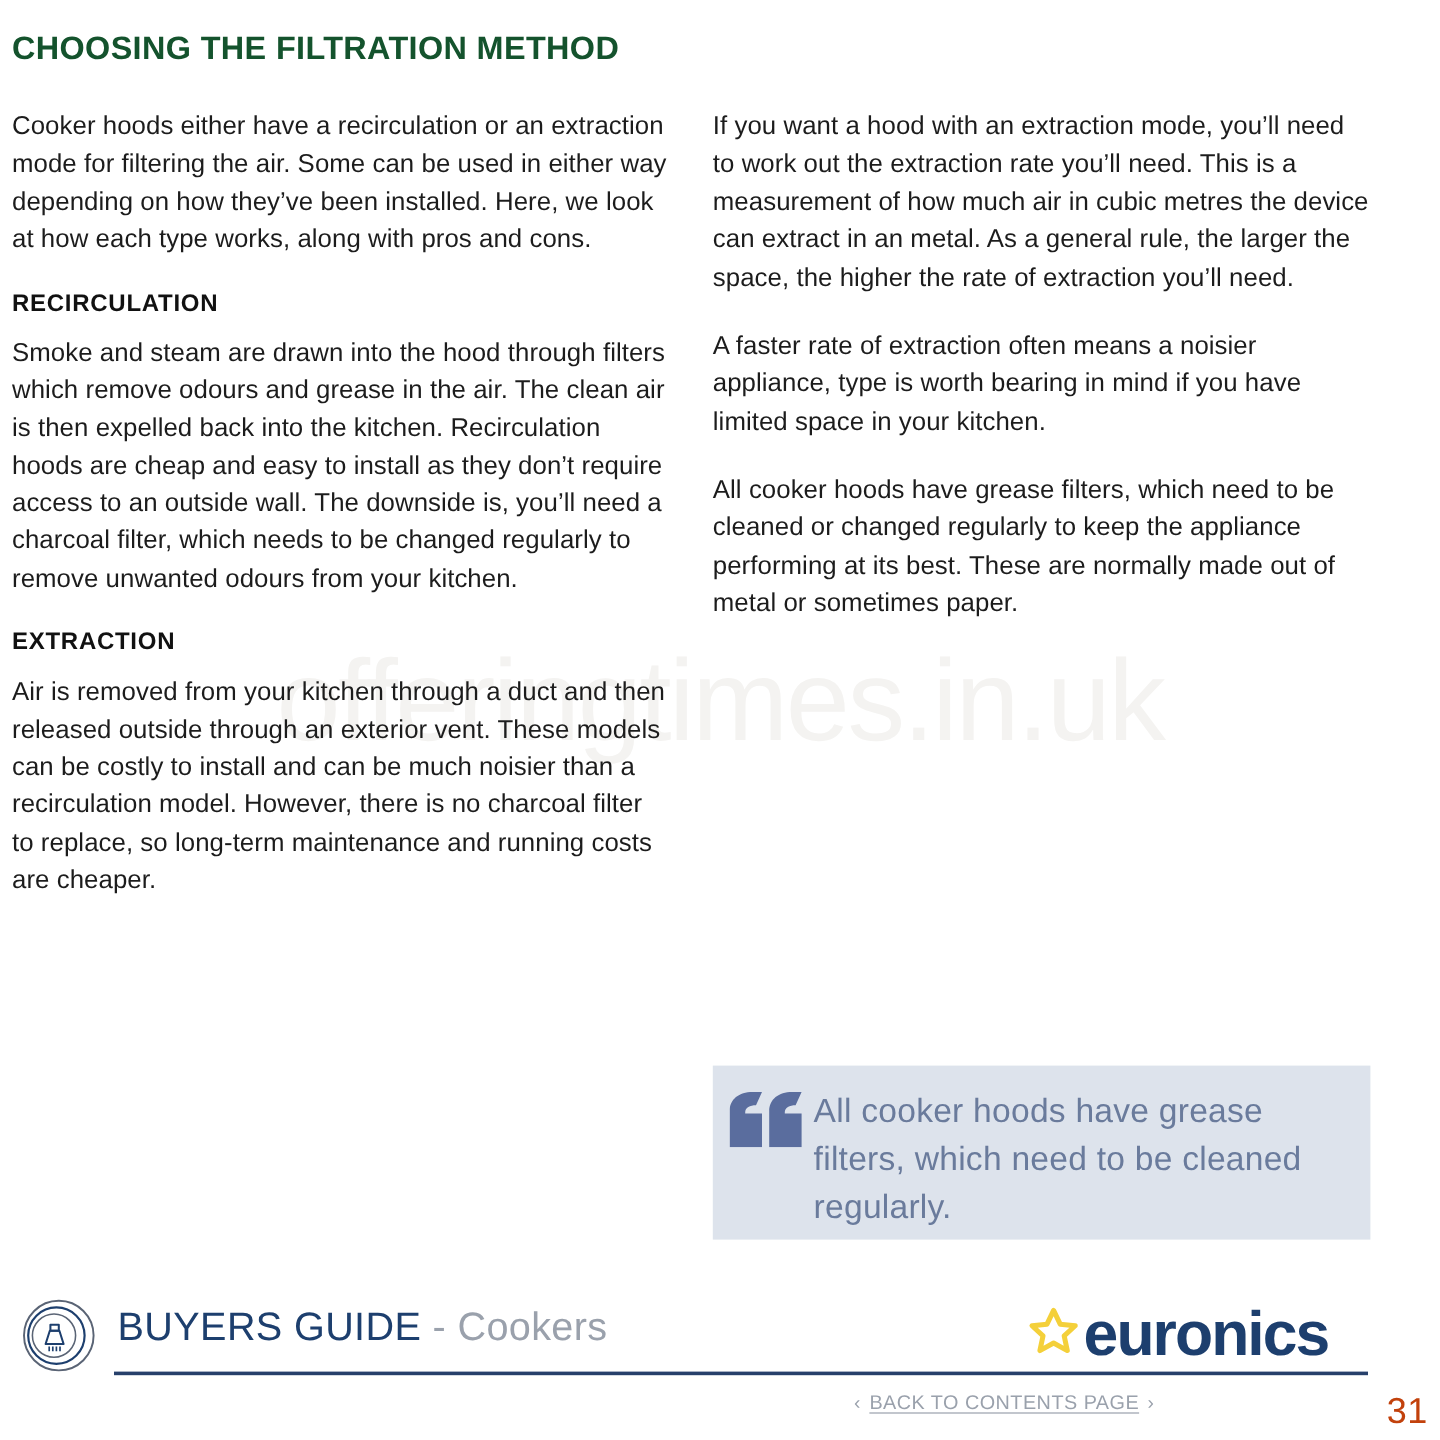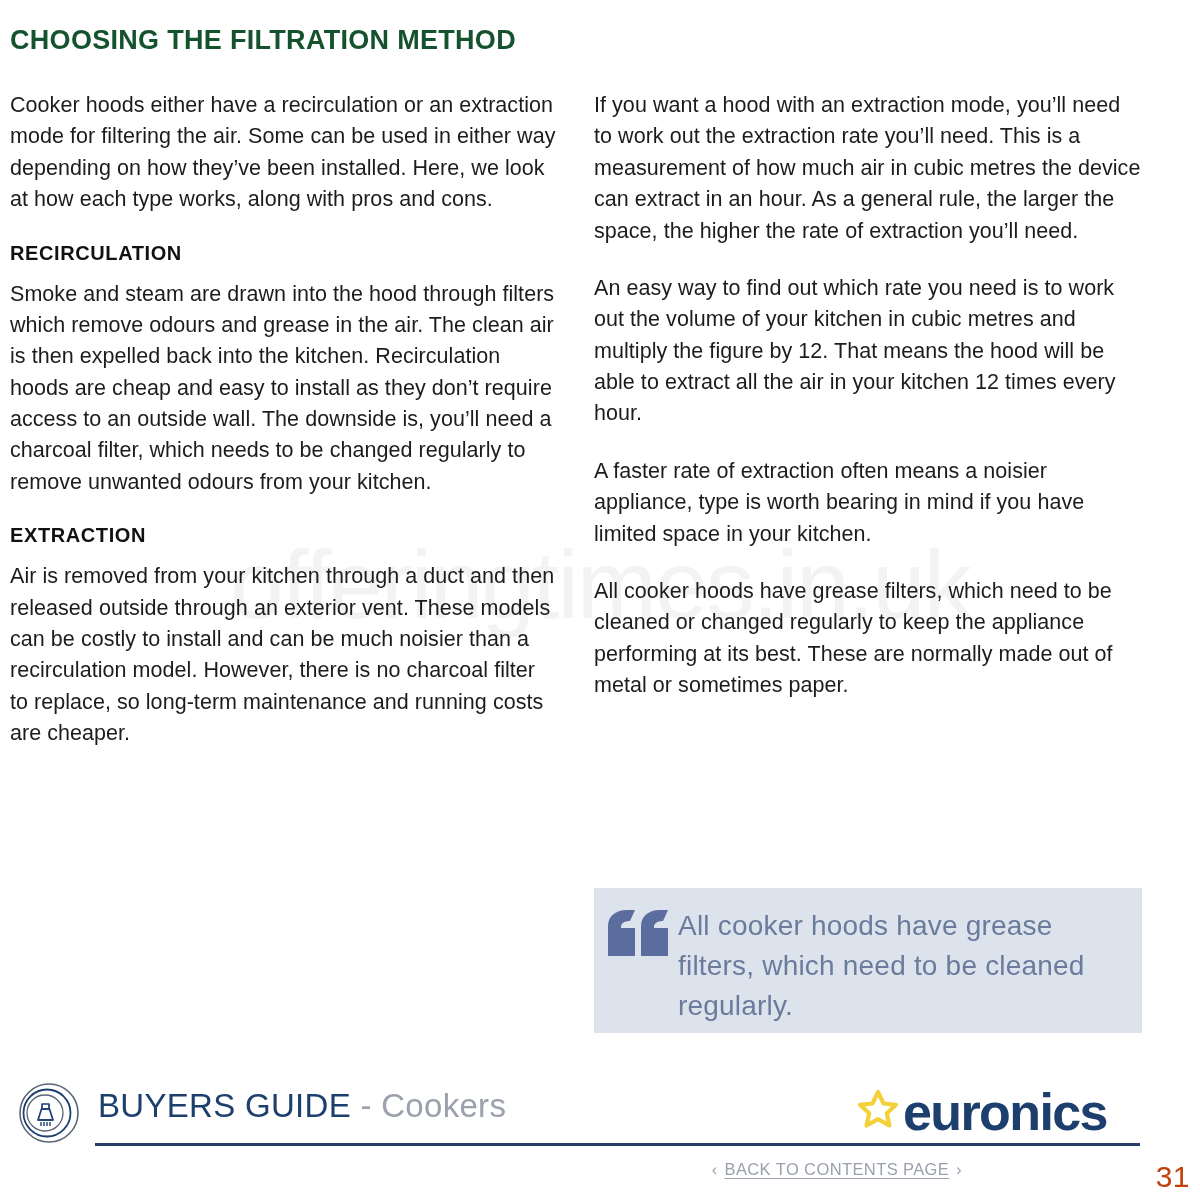--- a/index.html
+++ b/index.html
@@ -209,22 +209,21 @@
     <p class="body-par">Cooker hoods either have a recirculation or an extraction mode for filtering the air. Some can be used in either way depending on how they’ve been installed. Here, we look at how each type works, along with pros and cons.</p>
 
     <h2 class="section-head">RECIRCULATION</h2>
     <p class="body-par">Smoke and steam are drawn into the hood through filters which remove odours and grease in the air. The clean air is then expelled back into the kitchen. Recirculation hoods are cheap and easy to install as they don’t require access to an outside wall. The downside is, you’ll need a charcoal filter, which needs to be changed regularly to remove unwanted odours from your kitchen.</p>
 
     <h2 class="section-head">EXTRACTION</h2>
     <p class="body-par">Air is removed from your kitchen through a duct and then released outside through an exterior vent. These models can be costly to install and can be much noisier than a recirculation model. However, there is no charcoal filter to replace, so long-term maintenance and running costs are cheaper.</p>
   </div>
 
   <div class="column" id="col-right">
-    <p class="body-par">If you want a hood with an extraction mode, you’ll need to work out the extraction rate you’ll need. This is a measurement of how much air in cubic metres the device can extract in an hour. As a general rule, the larger the space, the higher the rate of extraction you’ll need.</p>
-    <p class="body-par">An easy way to find out which rate you need is to work out the volume of your kitchen in cubic metres and multiply the figure by 12. That means the hood will be able to extract all the air in your kitchen 12 times every hour.</p>
+    <p class="body-par">If you want a hood with an extraction mode, you’ll need to work out the extraction rate you’ll need. This is a measurement of how much air in cubic metres the device can extract in an metal. As a general rule, the larger the space, the higher the rate of extraction you’ll need.</p>
     <p class="body-par">A faster rate of extraction often means a noisier appliance, type is worth bearing in mind if you have limited space in your kitchen.</p>
     <p class="body-par">All cooker hoods have grease filters, which need to be cleaned or changed regularly to keep the appliance performing at its best. These are normally made out of metal or sometimes paper.</p>
   </div>
 
   <div id="pull-quote">
     <div id="quote-mark">
       <svg width="62" height="46" viewBox="0 0 62 46" xmlns="http://www.w3.org/2000/svg">
         <path d="M0 46 L0 16 C0 6 8 0 19 0 L27 0 L22 11 C17 11 13 13 13 17 L13 18 L27 18 L27 46 Z" fill="#5a6d9e"></path>
         <path d="M33 46 L33 16 C33 6 41 0 52 0 L60 0 L55 11 C50 11 46 13 46 17 L46 18 L60 18 L60 46 Z" fill="#5a6d9e"></path>
       </svg>

